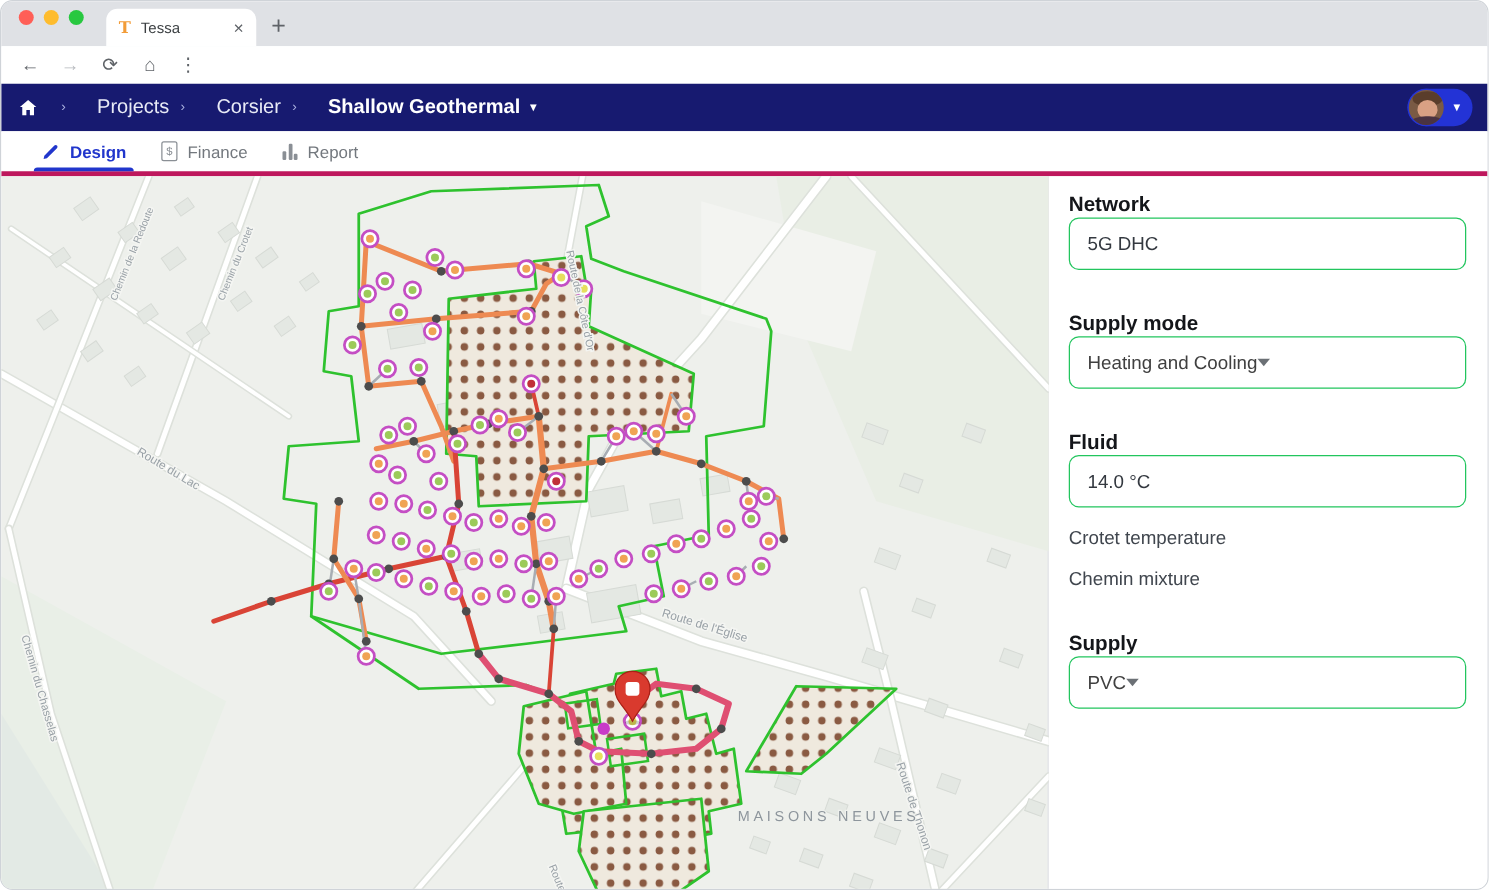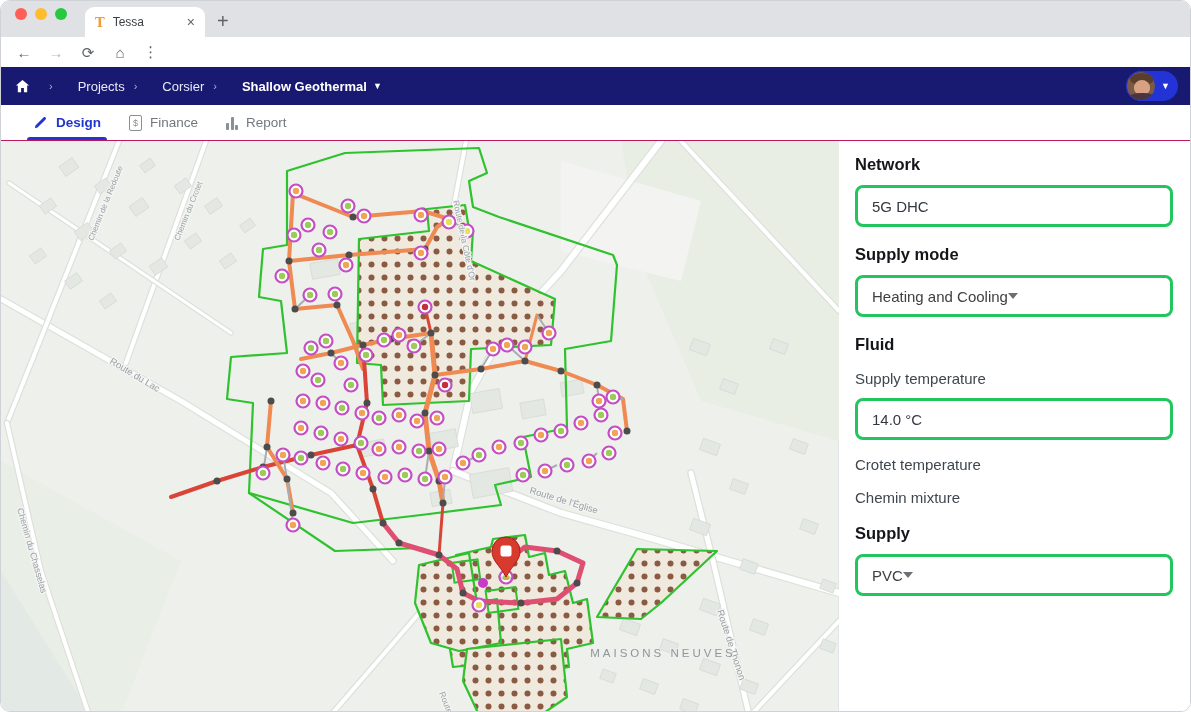--- a/index.html
+++ b/index.html
@@ -24,52 +24,52 @@
   .lock:after{ content:""; position:absolute; left:0; top:5px; width:10px; height:8px; background:#5f6368; border-radius:1.5px;}
   .url-host{ color:#202124; }
   .url-path{ color:#80868b; }
   .star{ margin-left:auto; color:#5f6368; font-size:14px; cursor:pointer;}
   .kebab{ color:#5f6368; font-size:15px; letter-spacing:0; cursor:pointer; }
 
   
   .app-header{ height:38px; background:#171a70; display:flex; align-items:center; padding:0 12px 0 14px; color:#fff; }
   .crumb-home{ width:15px; height:15px; margin-right:10px; cursor:pointer;}
   .crumb-sep{ color:#aab1e0; font-size:11px; margin:0 9px; }
-  .crumb{ font-size:13px; color:#e8eaf6; cursor:pointer;padding-left:16px;}
+  .crumb{ font-size:16px; color:#e8eaf6; cursor:pointer;padding-left:16px;}
   .crumb.current{ font-weight:bold; color:#fff;}
   .crumb-caret{ font-size:9px; color:#fff; margin-left:6px; cursor:pointer;}
   .hdr-right{ margin-left:auto; display:flex; align-items:center;}
   .avatar-pill{ background:#2333d6; border-radius:16px; height:30px; display:flex; align-items:center; padding-right:8px; cursor:pointer;}
   .avatar{ width:30px; height:30px; border-radius:50%; overflow:hidden; background:#7a5a44; position:relative; border:1px solid #2333d6;}
   .avatar .face{ position:absolute; left:7px; top:8px; width:16px; height:15px; background:#d9a184; border-radius:50% 50% 45% 45%;}
   .avatar .hair{ position:absolute; left:3px; top:1px; width:24px; height:12px; background:#5a3d2b; border-radius:50%;}
   .avatar .body{ position:absolute; left:2px; top:21px; width:26px; height:10px; background:#4a3342; border-radius:45% 45% 0 0;}
   .pill-caret{ color:#fff; font-size:9px; margin-left:5px;}
 
   
-  .tabbar{ height:36px; background:#fff; display:flex; align-items:center; padding-left:18px; border-bottom:1px solid #be185d;}
+  .tabbar{ height:36px; background:#fff; display:flex; align-items:center; padding-left:18px; border-bottom:4px solid #be185d;}
   .app-tab{ display:flex; align-items:center; gap:8px; font-size:13.5px; color:#73787e; padding:0 14px; height:100%; position:relative; cursor:pointer;}
   .app-tab.active{ color:#2136cc; font-weight:bold;}
   .app-tab.active .underline{ position:absolute; left:8px; right:8px; bottom:0; height:3px; background:#2136cc; border-radius:3px 3px 0 0;}
   .fin-ic{ width:13px; height:16px; border:1.4px solid #8a8f95; border-radius:2px; font-size:9px; color:#8a8f95; display:flex; align-items:center; justify-content:center;}
   .rep-ic{ display:flex; align-items:flex-end; gap:1.5px; height:14px;}
   .rep-ic i{ width:3px; background:#8a8f95; display:block; border-radius:1px;}
 
   
   .content{ display:flex; height:574px; }
   .map-wrap{ width:838px; height:574px; position:relative; background:#eef0ec; border-right:1px solid #e2e4e8;}
   svg text.rlabel{ fill:#98a0a6; font-family:"Liberation Sans",sans-serif; paint-order:stroke; stroke:#f4f5f2; stroke-width:2.5px;}
   svg text.alabel{ fill:#8d959c; font-family:"Liberation Sans",sans-serif; paint-order:stroke; stroke:#eef0ec; stroke-width:2px;}
 
   
   .sidebar{ width:352px; height:574px; background:#fff; padding:8px 17px 0 16px; overflow:hidden;}
-  .sb-h{ font-size:16.5px; font-weight:bold; color:#14161a; margin-top:18px;}
+  .sb-h{ font-size:16.5px; font-weight:bold; color:#14161a; margin-top:34px;}
   .sb-h:first-child{ margin-top:6px;}
   .sb-label{ font-size:15px; color:#40464e; margin-top:16px;}
-  .sb-field{ margin-top:11px; height:42px; width:100%; border:3px solid #22c55e; border-radius:8px; display:flex; align-items:center; padding:0 14px; font-size:15px; color:#343940; background:#fff;}
+  .sb-field{ height:42px; width:100%; border:1px solid #22c55e; border-radius:8px; display:flex; align-items:center; padding:0 14px; font-size:15px; color:#343940; background:#fff;}
   input.sb-field{ outline:none; }
   .sb-select{ justify-content:flex-start; cursor:pointer; color:#404040;}
   .sel-caret{ width:0; height:0; border-left:5px solid transparent; border-right:5px solid transparent; border-top:6px solid #6b7075;}
 </style>
 </head>
 <body>
 
 <div class="window">
 
   <div class="tabstrip">
@@ -503,21 +503,20 @@
       <div class="sb-h">Network</div>
       <input class="sb-field" readonly="" value="5G DHC" style="">
 
       <div class="sb-h">Supply mode</div>
       <div class="sb-field sb-select">
         <span>Heating and Cooling</span>
         <span class="sel-caret"></span>
       </div>
 
       <div class="sb-h">Fluid</div>
-      <div class="sb-label">Supply temperature</div>
       <input class="sb-field" readonly="" value="14.0 °C" style="">
 
       <div class="sb-label">Crotet temperature</div>
 
       <div class="sb-label">Chemin mixture</div>
 
       <div class="sb-h">Supply</div>
       <div class="sb-field sb-select">
         <span>PVC</span>
         <span class="sel-caret"></span>

